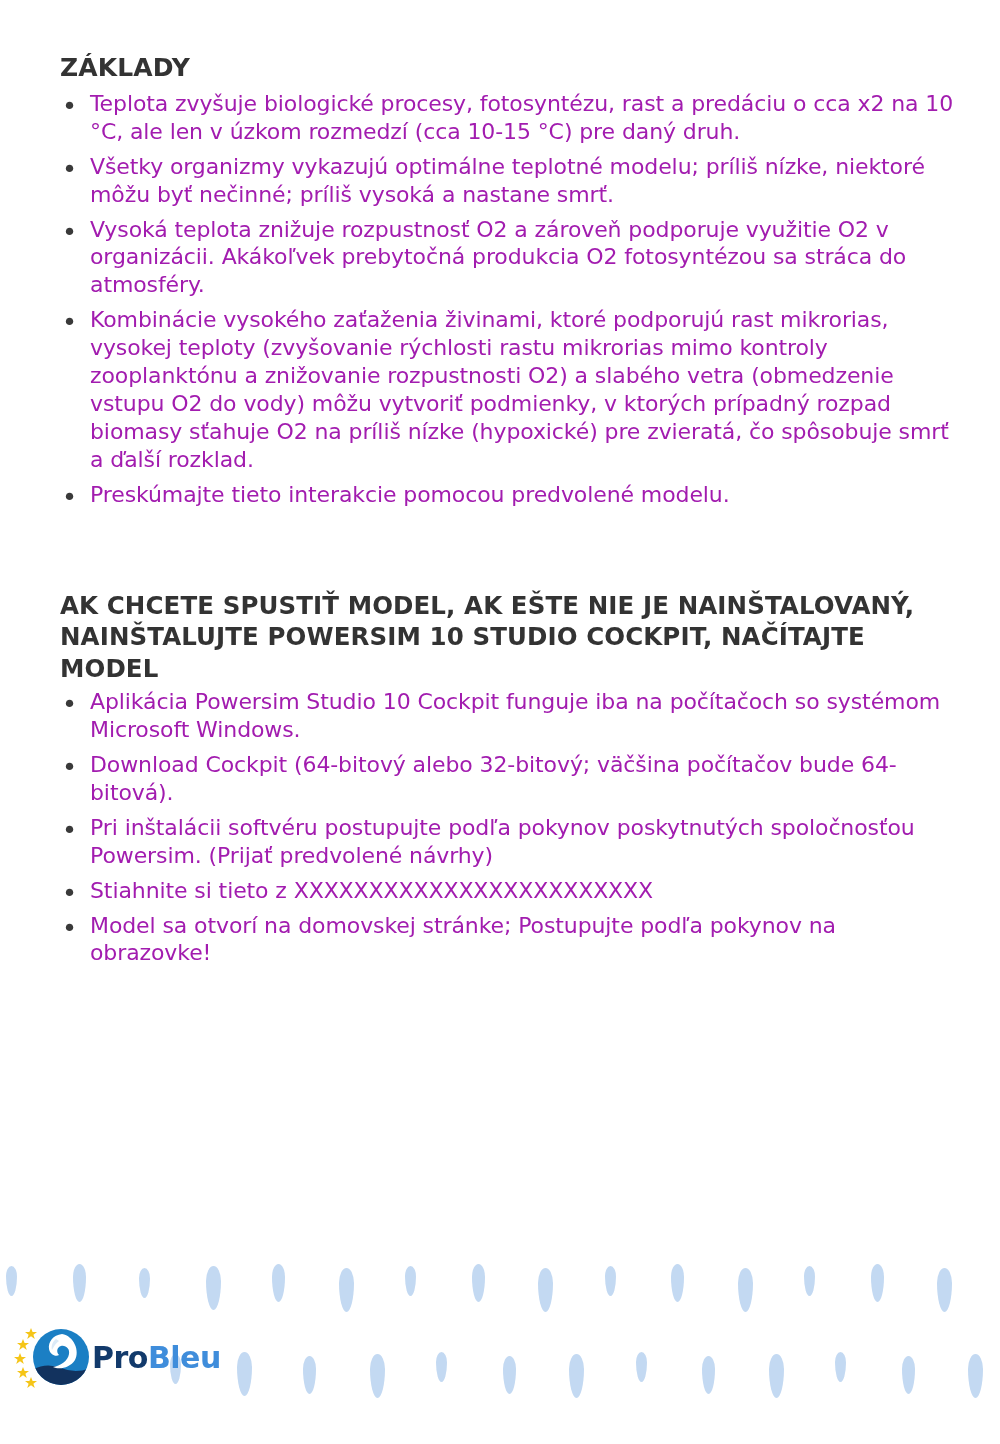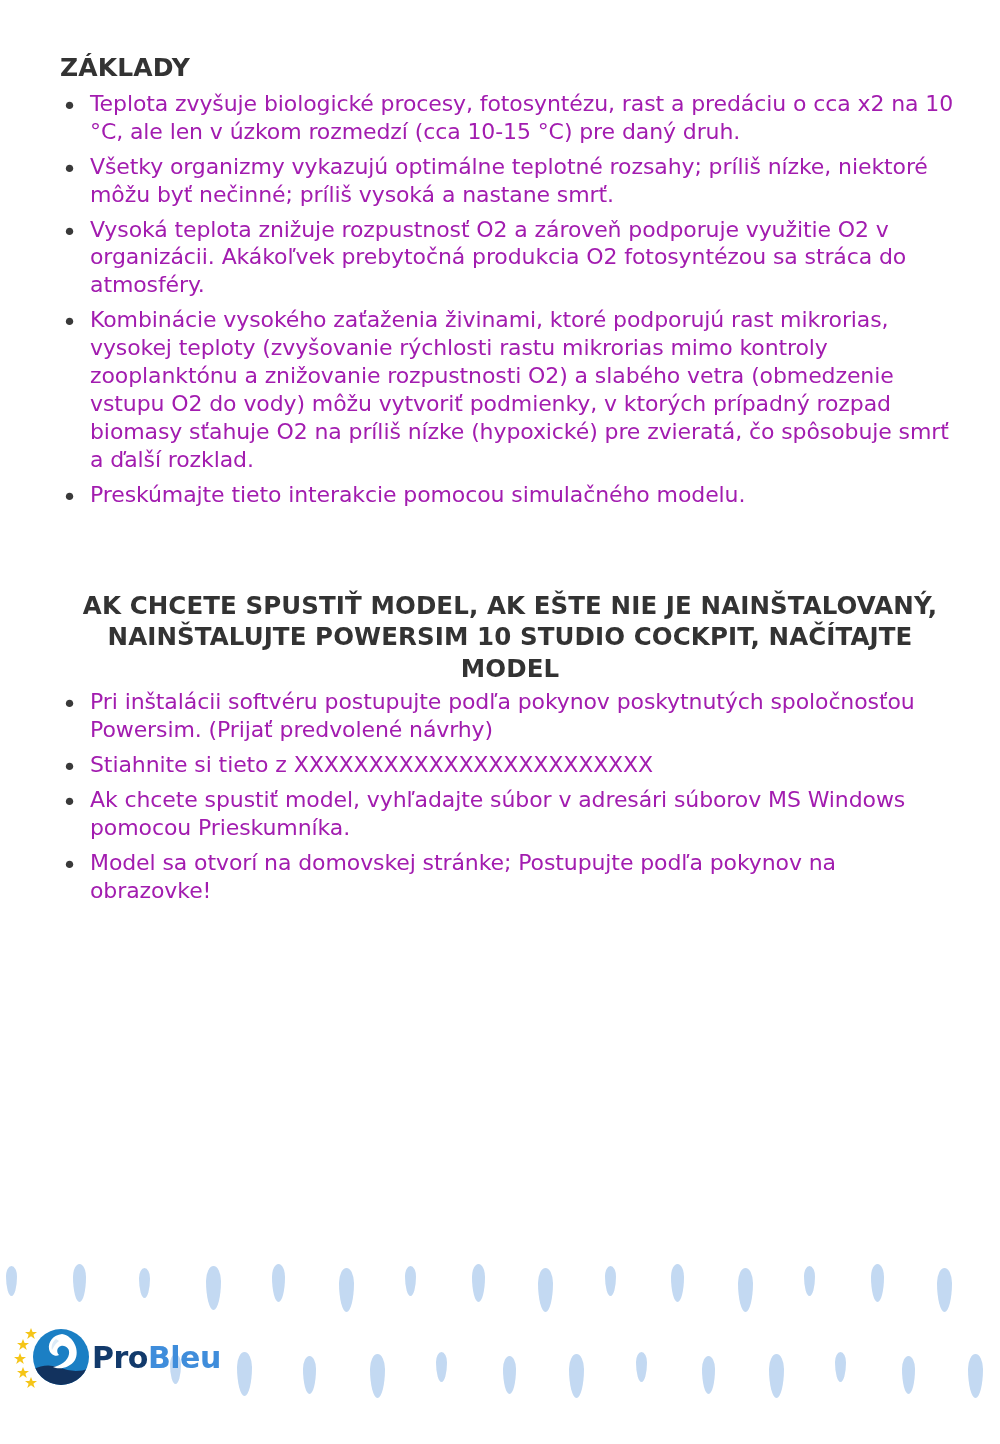--- a/index.html
+++ b/index.html
@@ -34,21 +34,20 @@
     line-height: 1.27;
     letter-spacing: 0.1px;
     margin: 8px 0 6px 0;
     color: #333333;
   }
 
   h2.section-heading.second {
     font-size: 24.5px;
     line-height: 1.28;
     margin: 0 0 4px 0;
-    text-align: center;
   }
 
   ul.bullets {
     list-style: none;
     margin: 0;
     padding: 0;
   }
 
   ul.bullets li {
     position: relative;
@@ -140,34 +139,35 @@
 <body>
 
 <div class="page">
 
   <div class="content">
 
     <h2 class="section-heading">ZÁKLADY</h2>
 
     <ul class="bullets">
       <li>Teplota zvyšuje biologické procesy, fotosyntézu, rast a predáciu o cca x2 na 10 °C, ale len v úzkom rozmedzí (cca 10-15 °C) pre daný druh.</li>
-      <li>Všetky organizmy vykazujú optimálne teplotné rozsahy; príliš nízke, niektoré môžu byť nečinné; príliš vysoká a nastane smrť.</li>
+      <li>Všetky organizmy vykazujú optimálne teplotné modelu; príliš nízke, niektoré môžu byť nečinné; príliš vysoká a nastane smrť.</li>
       <li>Vysoká teplota znižuje rozpustnosť O2 a zároveň podporuje využitie O2 v organizácii. Akákoľvek prebytočná produkcia O2 fotosyntézou sa stráca do atmosféry.</li>
       <li>Kombinácie vysokého zaťaženia živinami, ktoré podporujú rast mikrorias, vysokej teploty (zvyšovanie rýchlosti rastu mikrorias mimo kontroly zooplanktónu a znižovanie rozpustnosti O2) a slabého vetra (obmedzenie vstupu O2 do vody) môžu vytvoriť podmienky, v ktorých prípadný rozpad biomasy sťahuje O2 na príliš nízke (hypoxické) pre zvieratá, čo spôsobuje smrť a ďalší rozklad.</li>
-      <li>Preskúmajte tieto interakcie pomocou simulačného modelu.</li>
+      <li>Preskúmajte tieto interakcie pomocou predvolené modelu.</li>
     </ul>
 
     <div class="gap-block"></div>
 
     <h2 class="section-heading second">AK CHCETE SPUSTIŤ MODEL, AK EŠTE NIE JE NAINŠTALOVANÝ, NAINŠTALUJTE POWERSIM 10 STUDIO COCKPIT, NAČÍTAJTE MODEL</h2>
 
     <ul class="bullets">
+      <li>Aplikácia Powersim Studio 10 Cockpit funguje iba na počítačoch so systémom Microsoft Windows.</li>
+      <li>Download Cockpit (64-bitový alebo 32-bitový; väčšina počítačov bude 64-bitová).</li>
       <li>Pri inštalácii softvéru postupujte podľa pokynov poskytnutých spoločnosťou Powersim. (Prijať predvolené návrhy)</li>
       <li>Stiahnite si tieto z XXXXXXXXXXXXXXXXXXXXXXXX</li>
-      <li>Ak chcete spustiť model, vyhľadajte súbor v adresári súborov MS Windows pomocou Prieskumníka.</li>
       <li>Model sa otvorí na domovskej stránke; Postupujte podľa pokynov na obrazovke!</li>
     </ul>
 
   </div>
 
   <div class="droplet-row row-top">
       <div class="droplet short" style="left: 6px; top: 2px; background: rgb(195, 217, 242);"></div>
       <div class="droplet " style="left: 72.5px; top: 0px; background: rgb(195, 217, 242);"></div>
       <div class="droplet short" style="left: 139px; top: 4px; background: rgb(195, 217, 242);"></div>
       <div class="droplet tall" style="left: 205.5px; top: 2px; background: rgb(195, 217, 242);"></div>

